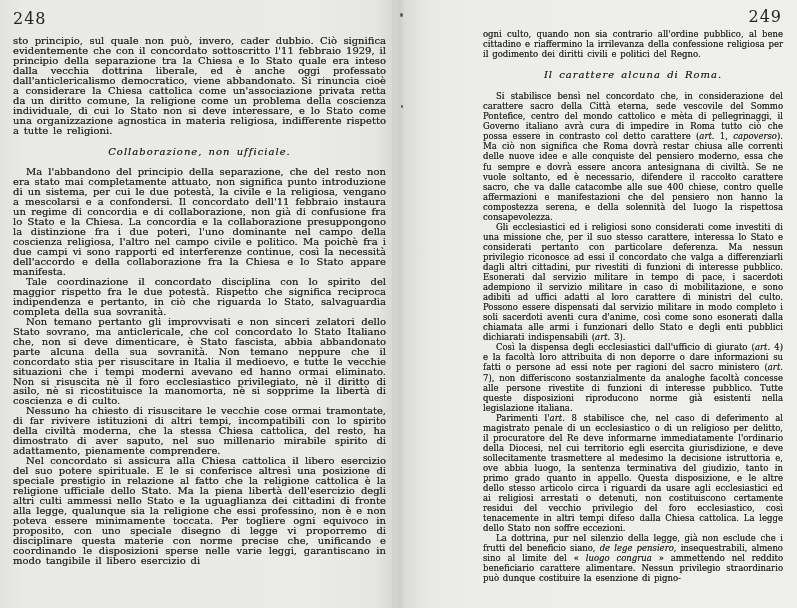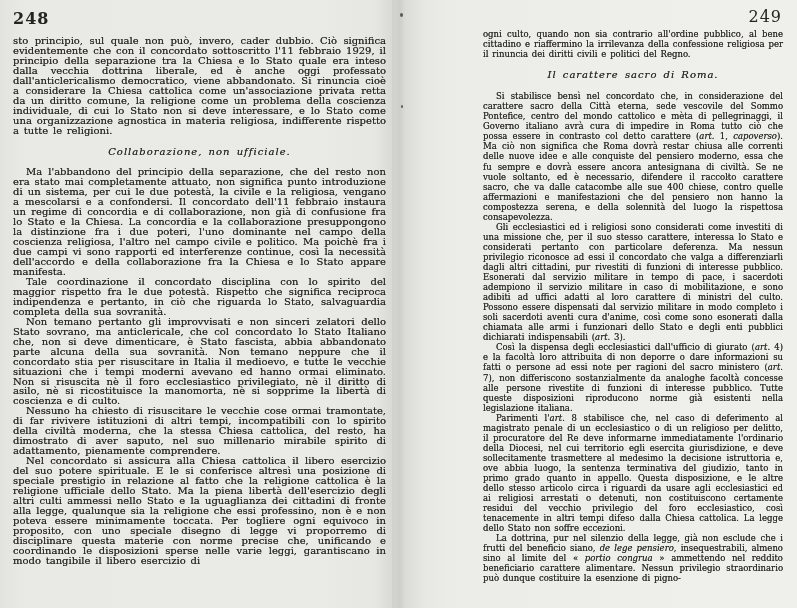--- a/index.html
+++ b/index.html
@@ -43,21 +43,21 @@
       rgba(60,60,55,0.11) 50%,
       rgba(60,60,55,0.05) 62%,
       rgba(60,60,55,0) 100%);
   }
   .page-number {
     position: absolute;
     font-size: 16px;
     letter-spacing: 1px;
     color: #262420;
   }
-  .pn-left  { top: 9px;  left: 13px; font-weight: bold; }
+  .pn-left  { top: 9px;  left: 13px; }
   .pn-right { top: 7px;  right: 15px; }
 
   .page-body {
     position: absolute;
     text-align: justify;
     text-justify: inter-word;
     color: #2e2c28;
     text-shadow: 0 0 0.4px rgba(46,44,40,0.85);
   }
   .body-left {
@@ -116,27 +116,27 @@
         <p class="indent">Tale coordinazione il concordato disciplina con lo spirito del maggior rispetto fra le due potestà. Rispetto che significa reciproca indipendenza e pertanto, in ciò che riguarda lo Stato, salvaguardia completa della sua sovranità.</p>
         <p class="indent">Non temano pertanto gli improvvisati e non sinceri zelatori dello Stato sovrano, ma anticlericale, che col concordato lo Stato Italiano che, non si deve dimenticare, è Stato fascista, abbia abbandonato parte alcuna della sua sovranità. Non temano neppure che il concordato stia per risuscitare in Italia il medioevo, e tutte le vecchie situazioni che i tempi moderni avevano ed hanno ormai eliminato. Non si risuscita nè il foro ecclesiastico privilegiato, nè il diritto di asilo, nè si ricostituisce la manomorta, nè si sopprime la libertà di coscienza e di culto.</p>
         <p class="indent">Nessuno ha chiesto di risuscitare le vecchie cose ormai tramontate, di far rivivere istituzioni di altri tempi, incompatibili con lo spirito della civiltà moderna, che la stessa Chiesa cattolica, del resto, ha dimostrato di aver saputo, nel suo millenario mirabile spirito di adattamento, pienamente comprendere.</p>
         <p class="indent">Nel concordato si assicura alla Chiesa cattolica il libero esercizio del suo potere spirituale. E le si conferisce altresì una posizione di speciale prestigio in relazione al fatto che la religione cattolica è la religione ufficiale dello Stato. Ma la piena libertà dell'esercizio degli altri culti ammessi nello Stato e la uguaglianza dei cittadini di fronte alla legge, qualunque sia la religione che essi professino, non è e non poteva essere minimamente toccata. Per togliere ogni equivoco in proposito, con uno speciale disegno di legge vi proporremo di disciplinare questa materie con norme precise che, unificando e coordinando le disposizioni sperse nelle varie leggi, garantiscano in modo tangibile il libero esercizio di</p>
       </div>
   </div>
 
   <div class="page page-right">
     <div class="page-number pn-right">249</div>
     <div class="page-body body-right">
-        <p class="">ogni culto, quando non sia contrario all'ordine pubblico, al bene cittadino e riaffermino la irrilevanza della confessione religiosa per il rinuncia dei diritti civili e politici del Regno.</p>
-        <h3 class="heading">Il carattere sacro di Roma.</h3>
+        <p class="">ogni culto, quando non sia contrario all'ordine pubblico, al bene cittadino e riaffermino la irrilevanza della confessione religiosa per il godimento dei diritti civili e politici del Regno.</p>
+        <h3 class="heading">Il carattere alcuna di Roma.</h3>
         <p class="indent">Si stabilisce bensì nel concordato che, in considerazione del carattere sacro della Città eterna, sede vescovile del Sommo Pontefice, centro del mondo cattolico e mèta di pellegrinaggi, il Governo italiano avrà cura di impedire in Roma tutto ciò che possa essere in contrasto col detto carattere (<em>art.</em> 1, <em>capoverso</em>). Ma ciò non significa che Roma dovrà restar chiusa alle correnti delle nuove idee e alle conquiste del pensiero moderno, essa che fu sempre e dovrà essere ancora antesignana di civiltà. Se ne vuole soltanto, ed è necessario, difendere il raccolto carattere sacro, che va dalle catacombe alle sue 400 chiese, contro quelle affermazioni e manifestazioni che del pensiero non hanno la compostezza serena, e della solennità del luogo la rispettosa consapevolezza.</p>
         <p class="indent">Gli ecclesiastici ed i religiosi sono considerati come investiti di una missione che, per il suo stesso carattere, interessa lo Stato e considerati pertanto con particolare deferenza. Ma nessun privilegio riconosce ad essi il concordato che valga a differenziarli dagli altri cittadini, pur rivestiti di funzioni di interesse pubblico. Esonerati dal servizio militare in tempo di pace, i sacerdoti adempiono il servizio militare in caso di mobilitazione, e sono adibiti ad uffici adatti al loro carattere di ministri del culto. Possono essere dispensati dal servizio militare in modo completo i soli sacerdoti aventi cura d'anime, così come sono esonerati dalla chiamata alle armi i funzionari dello Stato e degli enti pubblici dichiarati indispensabili (<em>art.</em> 3).</p>
         <p class="indent">Così la dispensa degli ecclesiastici dall'ufficio di giurato (<em>art.</em> 4) e la facoltà loro attribuita di non deporre o dare informazioni su fatti o persone ad essi note per ragioni del sacro ministero (<em>art.</em> 7), non differiscono sostanzialmente da analoghe facoltà concesse alle persone rivestite di funzioni di interesse pubblico. Tutte queste disposizioni riproducono norme già esistenti nella legislazione italiana.</p>
         <p class="indent">Parimenti l'<em>art.</em> 8 stabilisce che, nel caso di deferimento al magistrato penale di un ecclesiastico o di un religioso per delitto, il procuratore del Re deve informarne immediatamente l'ordinario della Diocesi, nel cui territorio egli esercita giurisdizione, e deve sollecitamente trasmettere al medesimo la decisione istruttoria e, ove abbia luogo, la sentenza terminativa del giudizio, tanto in primo grado quanto in appello. Questa disposizione, e le altre dello stesso articolo circa i riguardi da usare agli ecclesiastici ed ai religiosi arrestati o detenuti, non costituiscono certamente residui del vecchio privilegio del foro ecclesiastico, così tenacemente in altri tempi difeso dalla Chiesa cattolica. La legge dello Stato non soffre eccezioni.</p>
-        <p class="indent">La dottrina, pur nel silenzio della legge, già non esclude che i frutti del beneficio siano, <em>de lege pensiero</em>, insequestrabili, almeno sino al limite del « <em>portio congrua</em> » ammettendo nel reddito beneficiario carattere alimentare. Nessun privilegio straordinario può dunque costituire la esenzione di pigno-</p>
+        <p class="indent">La dottrina, pur nel silenzio della legge, già non esclude che i frutti del beneficio siano, <em>de lege pensiero</em>, insequestrabili, almeno sino al limite del « <em>luogo congrua</em> » ammettendo nel reddito beneficiario carattere alimentare. Nessun privilegio straordinario può dunque costituire la esenzione di pigno-</p>
       </div>
   </div>
 
   <div class="gutter"></div>
   <div class="speck speck-1"></div>
   <div class="speck speck-2"></div>
   <div class="speck speck-3"></div>
 
 </div>
 

